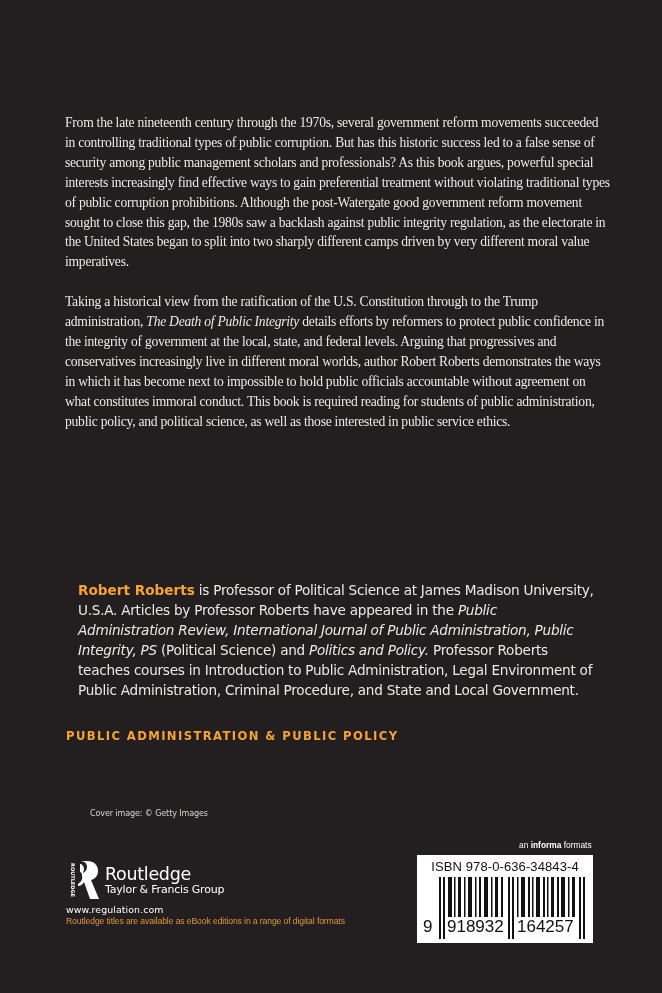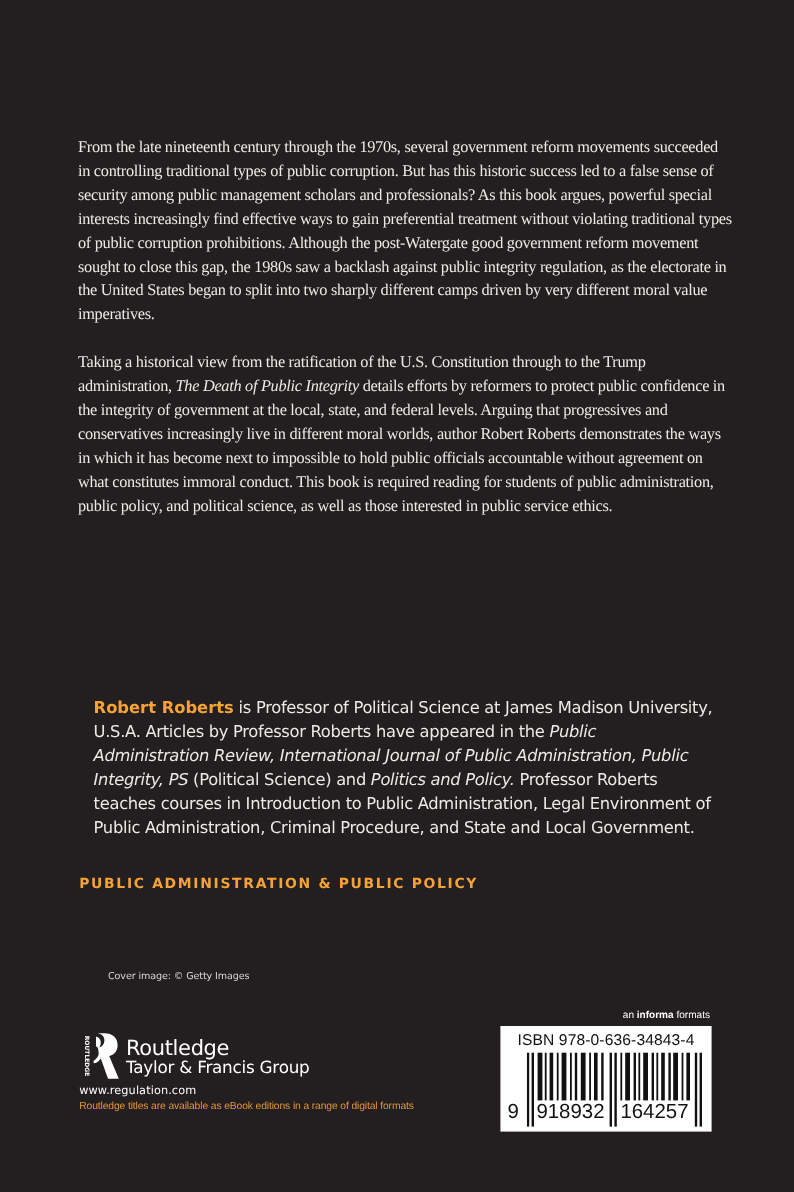--- a/index.html
+++ b/index.html
@@ -35,21 +35,21 @@
     position: absolute; left: 66px; top: 860px; height: 40px;
     display: flex; align-items: center;
   }
   .logo-mark { width: 34px; height: 40px; }
   .logo-text { margin-left: 5px; display: flex; flex-direction: column; }
   .logo-name {
     font-family: "DejaVu Sans", sans-serif; font-size: 17.5px; color: #fff;
     line-height: 20px; letter-spacing: -0.3px;
   }
   .logo-group {
-    font-family: "DejaVu Sans", sans-serif; font-size: 14px; color: #fff;
+    font-family: "DejaVu Sans", sans-serif; font-size: 11px; color: #fff;
     line-height: 12px; letter-spacing: -0.2px;
   }
   .website {
     position: absolute; left: 66px; top: 904px;
     font-size: 9.4px; color: #fff; letter-spacing: 0.1px;
   }
   .ebook-note {
     position: absolute; left: 66px; top: 916px;
     font-family: "Liberation Sans", sans-serif; font-size: 8.6px;
     color: #e0953a; letter-spacing: -0.1px;

